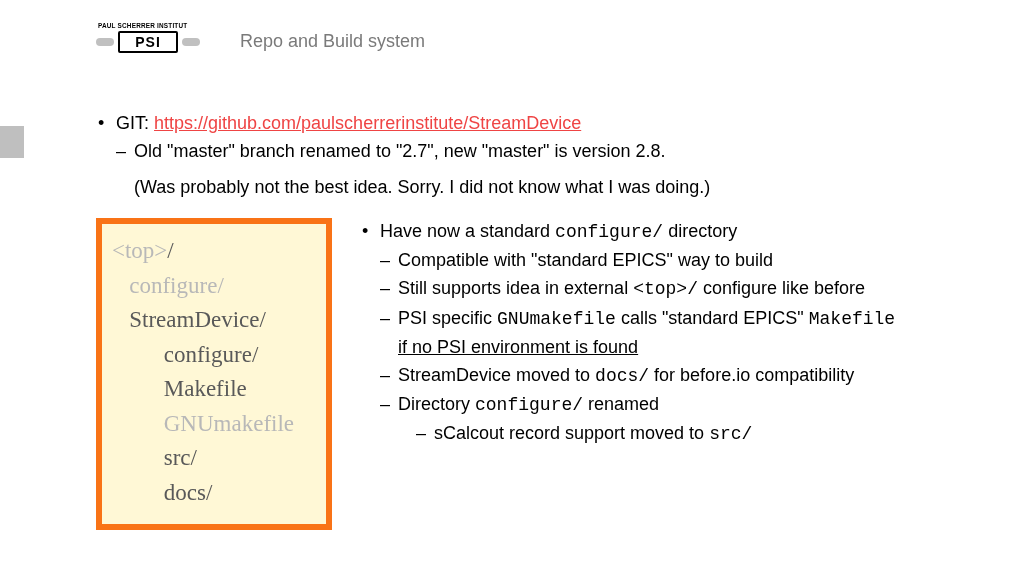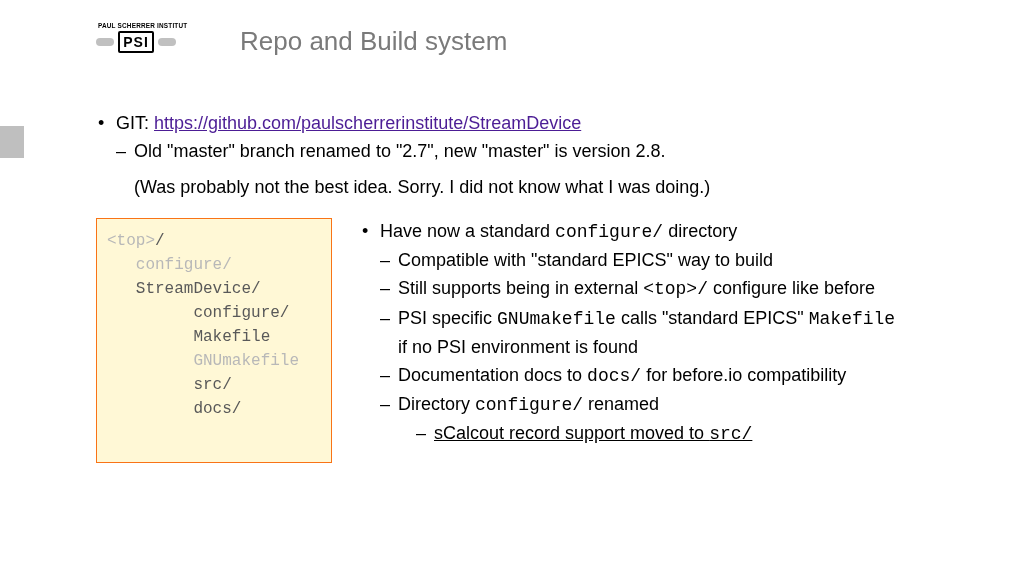--- a/index.html
+++ b/index.html
@@ -33,30 +33,30 @@
     top: 0; left: 2px;
     white-space: nowrap;
   }
   .logo-row {
     position: absolute;
     top: 9px; left: 0;
     display: flex; align-items: center; gap: 4px;
   }
   .logo-bar { width: 18px; height: 8px; background:#c0c0c0; border-radius:4px; }
   .logo-psi {
-    height: 22px; width: 36px;
+    height: 22px; width: 60px;
     border: 2px solid #000;
     border-radius: 2px;
     display:flex; align-items:center; justify-content:center;
     font-weight: 900; font-size: 14px; font-family: Arial, sans-serif;
     letter-spacing: 1px;
     text-align: center;
   }
   .title {
-    font-size: 26px;
+    font-size: 18px;
     color: #7a7a7a;
     font-weight: 400;
   }
   .side-tab {
     position: absolute;
     left: 0; top: 126px;
     width: 24px; height: 32px;
     background: #bfbfbf;
   }
   .content {
@@ -71,39 +71,39 @@
   ul.main > li { position: relative; padding-left: 20px; margin-bottom: 16px; }
   ul.main > li::before {
     content: "•"; position: absolute; left: 2px; top: 0;
     font-size: 18px;
   }
   ul.dash { list-style: none; margin-top: 2px; }
   ul.dash > li { position: relative; padding-left: 18px; margin-top: 2px; }
   ul.dash > li::before {
     content: "–"; position: absolute; left: 0; top: 0;
   }
-  ul.dash2 { list-style: none; margin-top: 2px; text-decoration: underline; }
+  ul.dash2 { list-style: none; margin-top: 2px; }
   ul.dash2 > li { position: relative; padding-left: 18px; margin-top: 2px; margin-left: 18px;}
   ul.dash2 > li::before {
     content: "–"; position: absolute; left: 0; top: 0;
   }
   .paren { padding-left: 18px; margin-top: 10px;}
-  a.link { color: #4c1d95; text-decoration: underline; }
+  a.link { color: #ef4444; text-decoration: underline; }
   .mono { font-family: "Consolas", "Courier New", monospace; }
   .columns {
     display: flex;
     gap: 28px;
     margin-top: 18px;
   }
   .codebox {
     background: #fff8d6;
-    border: 1px solid #f97316;
+    border: 6px solid #f97316;
     padding: 10px 14px 14px 10px;
-    font-family: Liberation Mono, monospace;
-    font-size: 16px;
+    font-family: Liberation Serif, serif;
+    font-size: 23px;
     line-height: 1.5;
     white-space: pre;
     color: #595959;
     min-width: 236px;
   }
   .codebox .dim { color: #b8b8b8; }
   .rightcol { flex: 1; }
   .rightcol ul.main > li { margin-bottom: 16px; }
   .rightcol ul.dash > li { margin-top: 2px; }
   .subline { padding-left: 18px; margin-top: 2px;}
@@ -146,25 +146,25 @@
 <span class="dim">         GNUmakefile</span>
 <span>         src/</span>
 <span>         docs/</span></div>
 
     <div class="rightcol">
       <ul class="main">
         <li>
           <span>Have now a standard </span><span class="mono">configure/</span><span> directory</span>
           <ul class="dash">
             <li>Compatible with "standard EPICS" way to build</li>
-            <li><span>Still supports being in external </span><span class="mono">&lt;top&gt;/</span><span> configure like before</span></li>
+            <li><span>Still supports idea in external </span><span class="mono">&lt;top&gt;/</span><span> configure like before</span></li>
             <li><span>PSI specific </span><span class="mono">GNUmakefile</span><span>  calls "standard EPICS" </span><span class="mono">Makefile</span>
-              <div class="subline" style="padding-left:0;">if no PSI environment is found</div>
+              <div class="subline" style="padding-left:0;text-decoration:underline;">if no PSI environment is found</div>
             </li>
-            <li><span>Documentation docs to </span><span class="mono">docs/</span><span> for before.io compatibility</span></li>
+            <li><span>StreamDevice moved to </span><span class="mono">docs/</span><span> for before.io compatibility</span></li>
             <li><span>Directory </span><span class="mono">configure/</span><span> renamed</span>
               <ul class="dash2">
                 <li><span>sCalcout record support moved to </span><span class="mono">src/</span></li>
               </ul>
             </li>
           </ul>
         </li>
       </ul>
     </div>
   </div>

